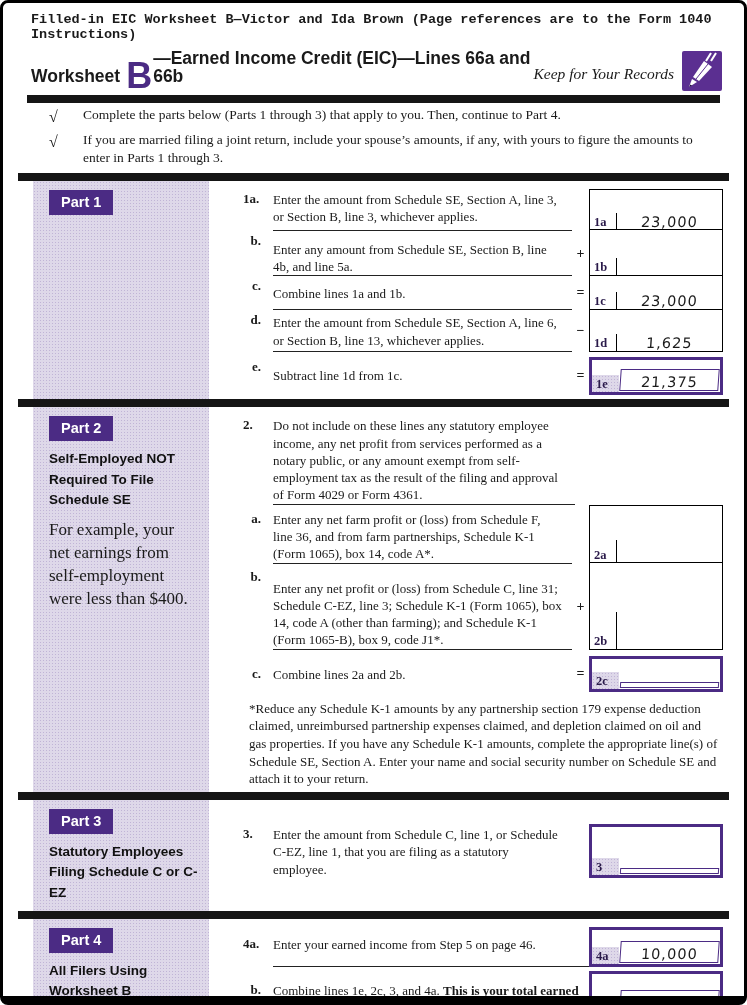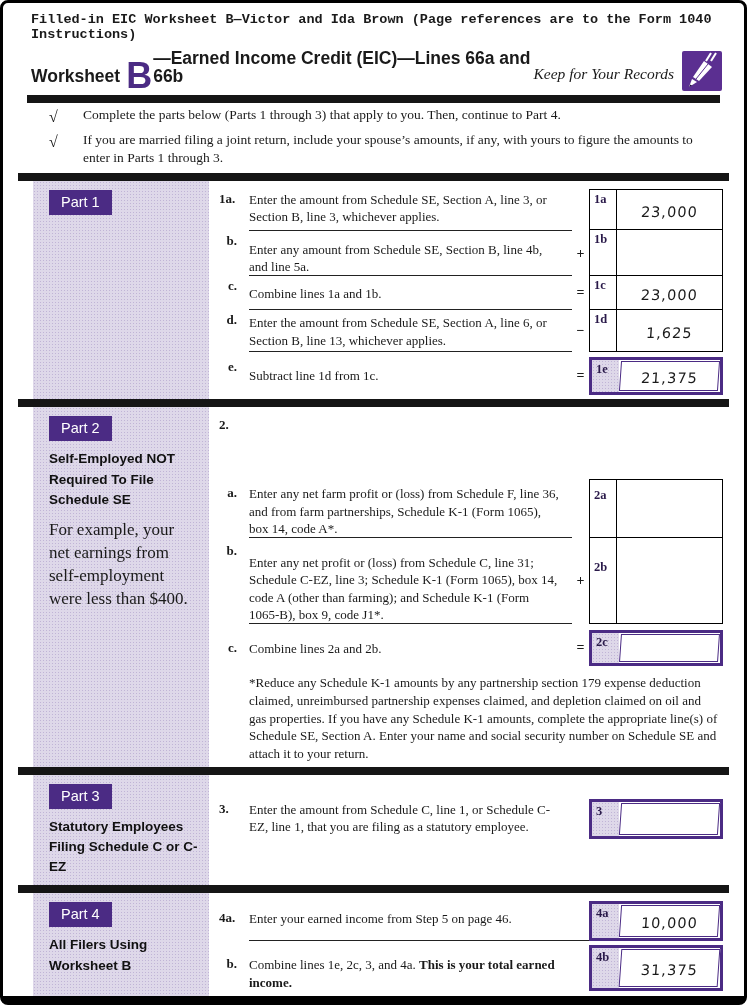--- a/index.html
+++ b/index.html
@@ -38,37 +38,37 @@
   .part { display: flex; padding: 0 21px 0 30px; }
   .sidebar {
     width: 176px; flex: none; padding: 9px 10px 8px 16px;
     background-color: #ded8e9;
     background-image: radial-gradient(#c0b4d6 24%, rgba(0,0,0,0) 26%);
     background-size: 3px 3px;
   }
   .sidebar.short { align-self: flex-start; height: 234px; }
   .part-badge {
     display: inline-block; background: #4b2b84; color: #fff;
-    font-family: "Liberation Sans", sans-serif; font-weight: normal; font-size: 14.5px;
+    font-family: "Liberation Sans", sans-serif; font-weight: bold; font-size: 14.5px;
     padding: 4px 12px 5px 12px; margin-bottom: 8px;
   }
   .side-title {
     font-family: "Liberation Sans", sans-serif; font-weight: bold;
     font-size: 13.5px; line-height: 1.5; color: #111;
   }
   .side-note { font-size: 17px; line-height: 1.35; margin-top: 9px; }
   .content { flex: 1; padding: 8px 0 4px 10px; position: relative; }
   
   .li-row { display: flex; align-items: stretch; }
-  .li-num { width: 30px; flex: none; font-weight: bold; font-size: 13px; padding-top: 2px; }
+  .li-num { width: 30px; flex: none; font-weight: bold; font-size: 13px; padding-top: 2px; margin-left: 24px; }
   .li-num.sub { text-align: right; padding-right: 12px; }
   .li-text { flex: 1; font-size: 13px; line-height: 1.33; padding: 2px 10px 0 0; }
   .li-text.ruled { border-bottom: 1.3px solid #222; }
   .li-sign { width: 17px; flex: none; display:flex; align-items:center; justify-content:center; font-size: 14px; font-weight: bold; }
-  .li-box { width: 134px; flex: none; display: flex; border: 1.6px solid #000; background: #fff; }
+  .li-box { width: 134px; flex: none; display: flex; border: 1.6px solid #000; background: #fff; align-items: flex-end; }
   .li-box.join { margin-top: -1.6px; }
   .box-lbl {
     width: 27px; flex: none; border-right: 1.6px solid #000;
     font-weight: bold; font-size: 12.5px; padding: 2px 0 0 4px; color: #2a1a4a;
   }
   .box-val { flex: 1; display:flex; align-items:center; justify-content:center; padding-top: 4px; }
   .hand {
     font-family: "DejaVu Sans", cursive, sans-serif; font-size: 14.5px;
     letter-spacing: 1px; color: #1b1b1b; transform: skewX(-4deg);
   }
@@ -191,20 +191,21 @@
   <section class="part">
     <div class="sidebar">
       <div class="part-badge">Part 2</div>
       <div class="side-title">Self-Employed NOT Required To File Schedule SE</div>
       <div class="side-note">For example, your net earnings from self-employment were less than $400.</div>
     </div>
     <div class="content">
 
       <div class="li-row" style="min-height:64px">
         <div class="li-num">2.</div>
+        <div class="li-text ruled p2-intro-rule">Do not include on these lines any statutory employee income, any net profit from services performed as a notary public, or any amount exempt from self-employment tax as the result of the filing and approval of Form 4029 or Form 4361.</div>
       </div>
 
       <div class="li-row" style="min-height:49px">
         <div class="li-num sub" style="padding-top:6px">a.</div>
         <div class="li-text ruled" style="padding-top:6px">Enter any net farm profit or (loss) from Schedule F, line 36, and from farm partnerships, Schedule K-1 (Form 1065), box 14, code A*.</div>
         <div class="li-sign"></div>
         <div class="li-box">
           <div class="box-lbl" style="padding-top:8px">2a</div>
           <div class="box-val hand"></div>
         </div>

